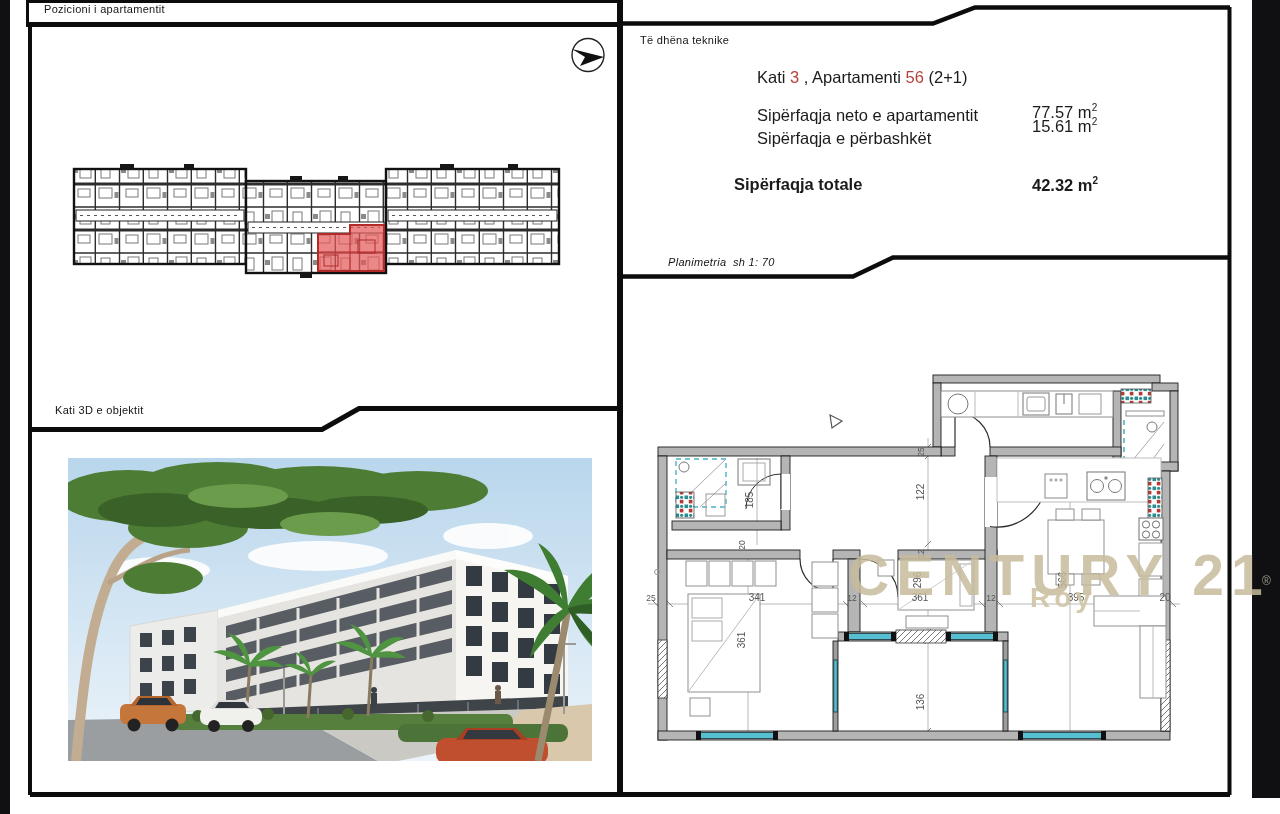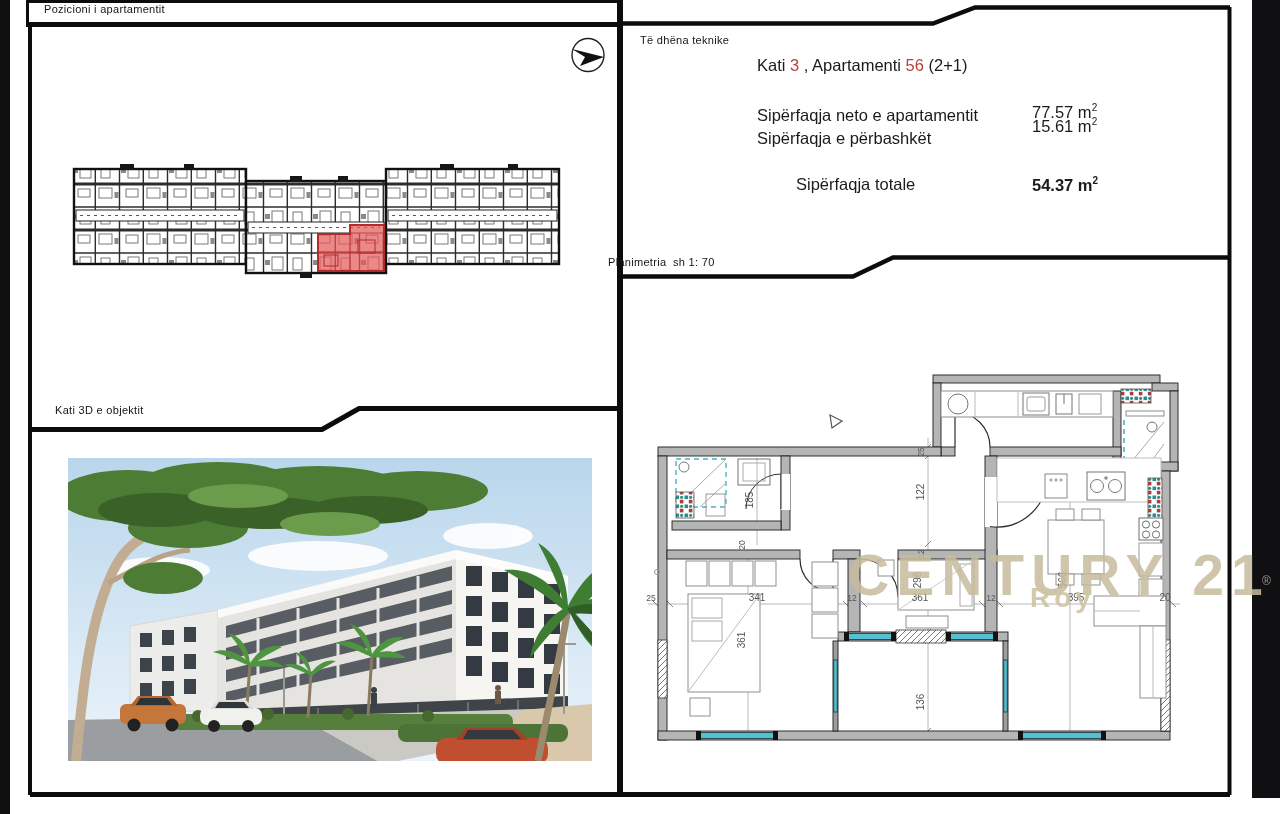--- a/index.html
+++ b/index.html
@@ -446,27 +446,27 @@
     </g>
     <g fill="#2f5f26">
       <path d="M500,150 C524,142 548,146 564,160 C542,158 518,154 502,156 Z"></path>
       <path d="M500,150 C510,174 524,190 544,198 C528,178 512,160 502,152 Z"></path>
     </g>
   </g>
 </svg>
 
 <div class="hdr" style="left:44px;top:3px;">Pozicioni i apartamentit</div>
 <div class="hdr" style="left:640px;top:12px;margin-top:22px;">Të dhëna teknike</div>
-<div class="hdr" style="left:608px;top:256px;"><span>Planimetria</span>&nbsp;&nbsp;<span>sh 1: 70</span></div>
+<div class="hdr" style="left:668px;top:256px;font-style:italic;"><span>Planimetria</span>&nbsp;&nbsp;<span>sh 1: 70</span></div>
 <div class="hdr" style="left:55px;top:404px;">Kati 3D e objektit</div>
 
-<div class="tech" style="left:757px;top:56px;"><span>Kati </span><span class="red">3</span><span> , Apartamenti </span><span class="red">56</span><span> (2+1)</span></div>
+<div class="tech" style="left:757px;top:68px;"><span>Kati </span><span class="red">3</span><span> , Apartamenti </span><span class="red">56</span><span> (2+1)</span></div>
 
 <div class="tech" style="left:757px;top:106px;">Sipërfaqja neto e apartamentit</div>
 <div class="val" style="left:1032px;top:102px;"><span>77.57 m</span><sup>2</sup></div>
 <div class="tech" style="left:757px;top:129px;text-align:right;">Sipërfaqja e përbashkët</div>
 <div class="val" style="left:1032px;top:116px;"><span>15.61 m</span><sup>2</sup></div>
-<div class="tech" style="left:796px;top:175px;">Sipërfaqja totale</div>
-<div class="val bold" style="left:1032px;top:175px;"><span>54.37 m</span><sup>2</sup></div>
+<div class="tech" style="left:734px;top:175px;font-weight:bold;">Sipërfaqja totale</div>
+<div class="val bold" style="left:1032px;top:175px;"><span>42.32 m</span><sup>2</sup></div>
 
 <div id="watermark">CENTURY 21</div>
 <div id="watermark-reg">®</div>
 <div id="watermark-sub">Roy</div>
 
 </body></html>

